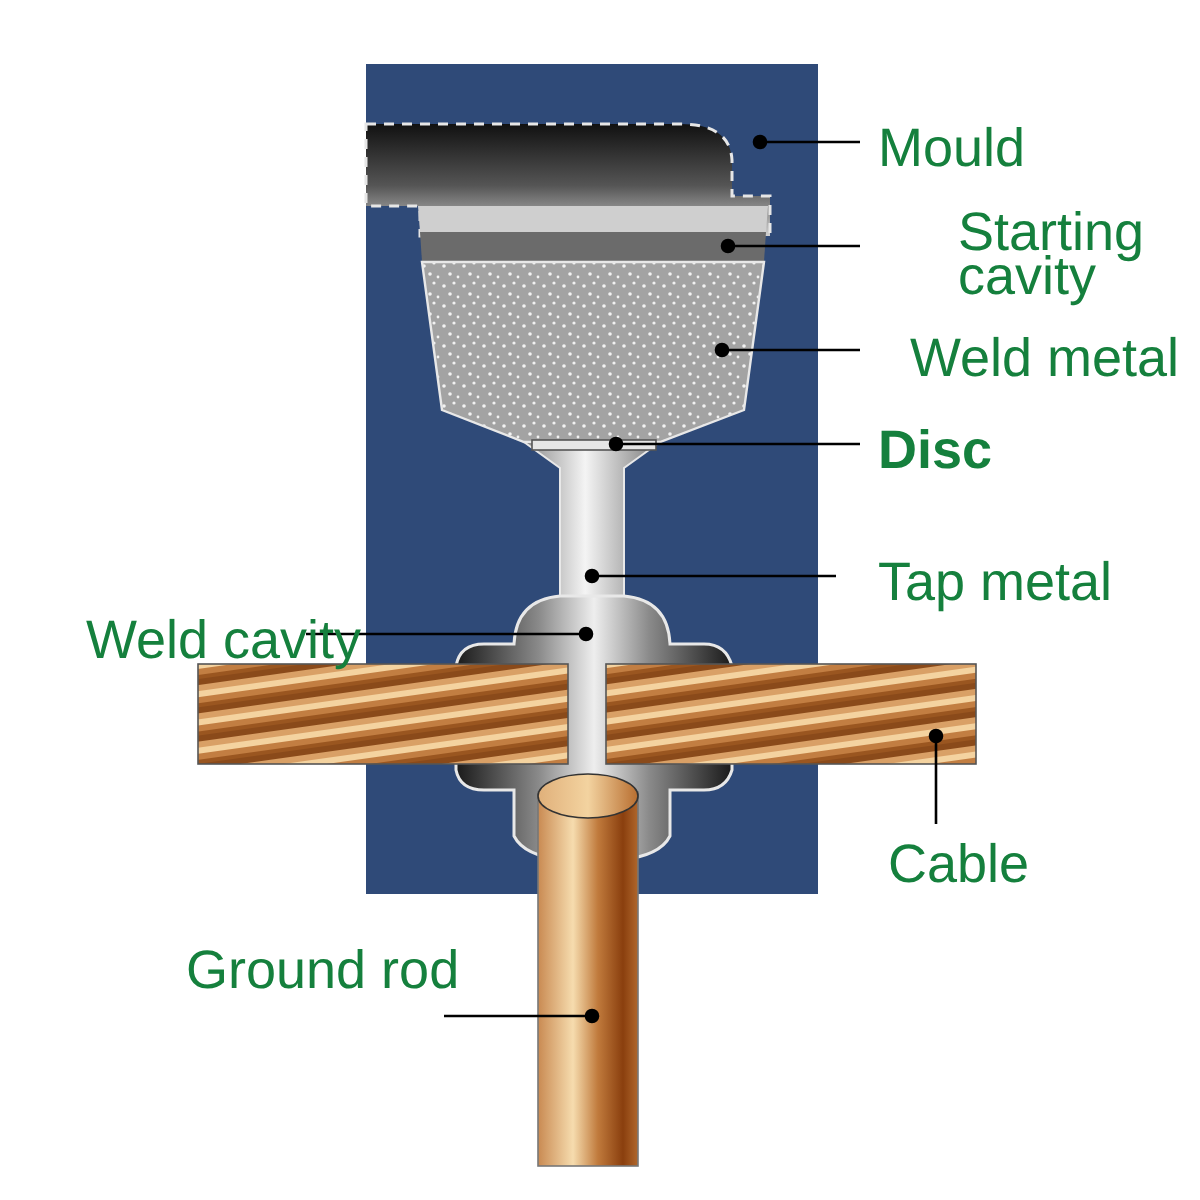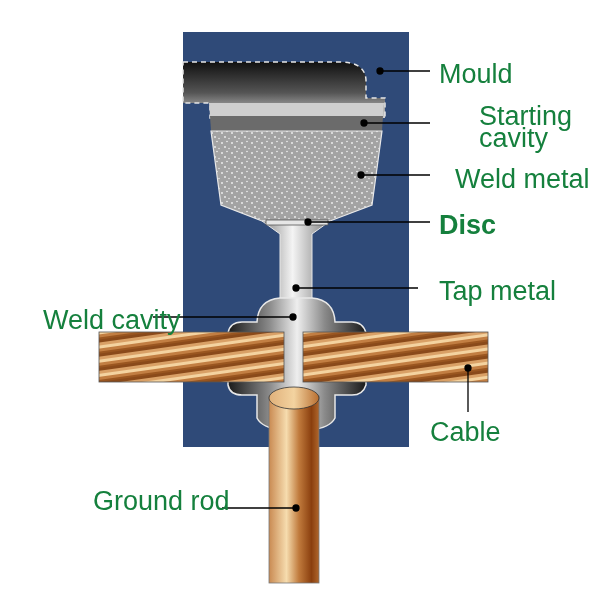--- a/index.html
+++ b/index.html
@@ -103,14 +103,14 @@
 
 <div class="label" style="left:439px; top:61px;">Mould</div>
 <div class="label two-line" style="left:439px; top:105px;margin-left:40px;">
   <div>Starting</div>
   <div>cavity</div>
 </div>
 <div class="label" style="left:455px; top:166px;">Weld metal</div>
 <div class="label" style="left:439px; top:212px;font-weight:bold;">Disc</div>
 <div class="label" style="left:439px; top:278px;">Tap metal</div>
 <div class="label" style="left:27px; top:307px;margin-left:16px;">Weld cavity</div>
-<div class="label" style="left:430px; top:419px;">Cable</div>
-<div class="label" style="left:93px; top:488px;text-align:right;">Ground rod</div>
+<div class="label" style="left:444px; top:419px;">Cable</div>
+<div class="label" style="left:93px; top:472px;text-align:right;">Ground rod</div>
 
 </body></html>

